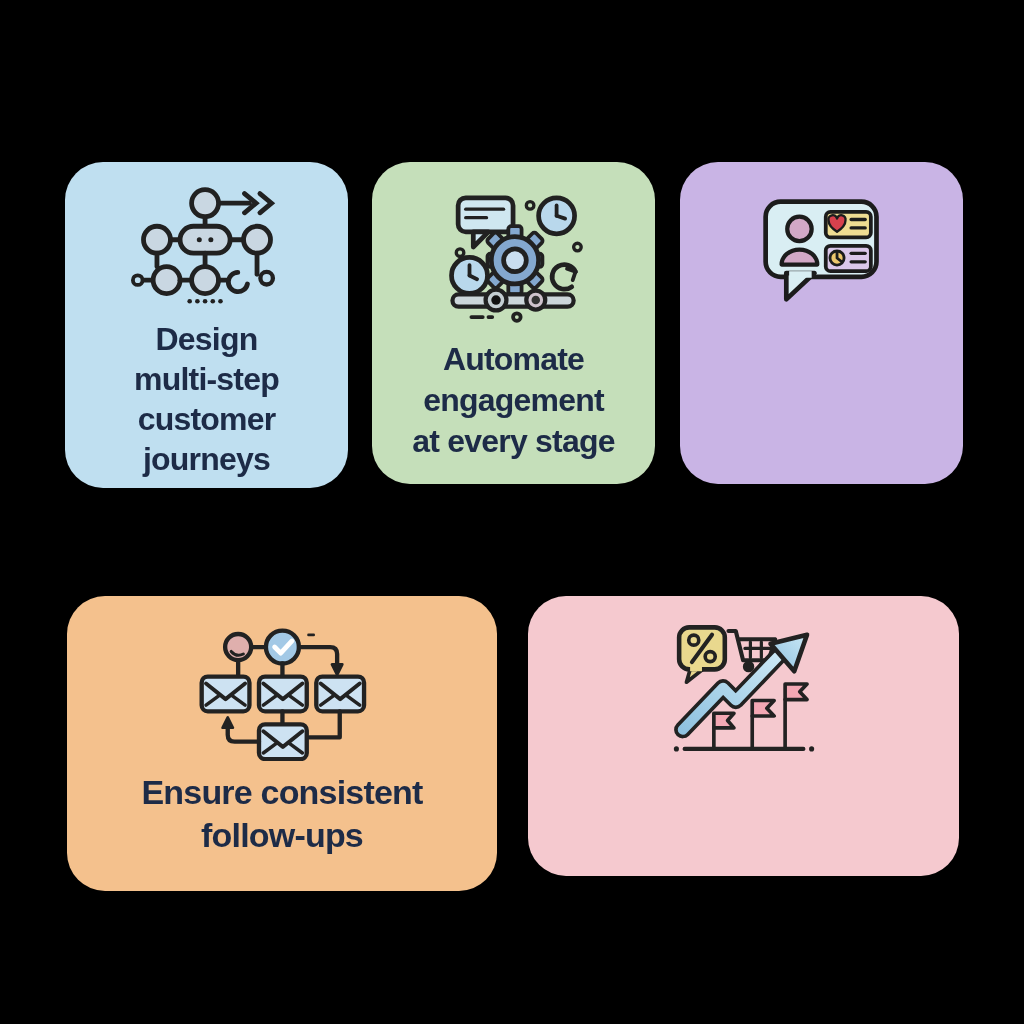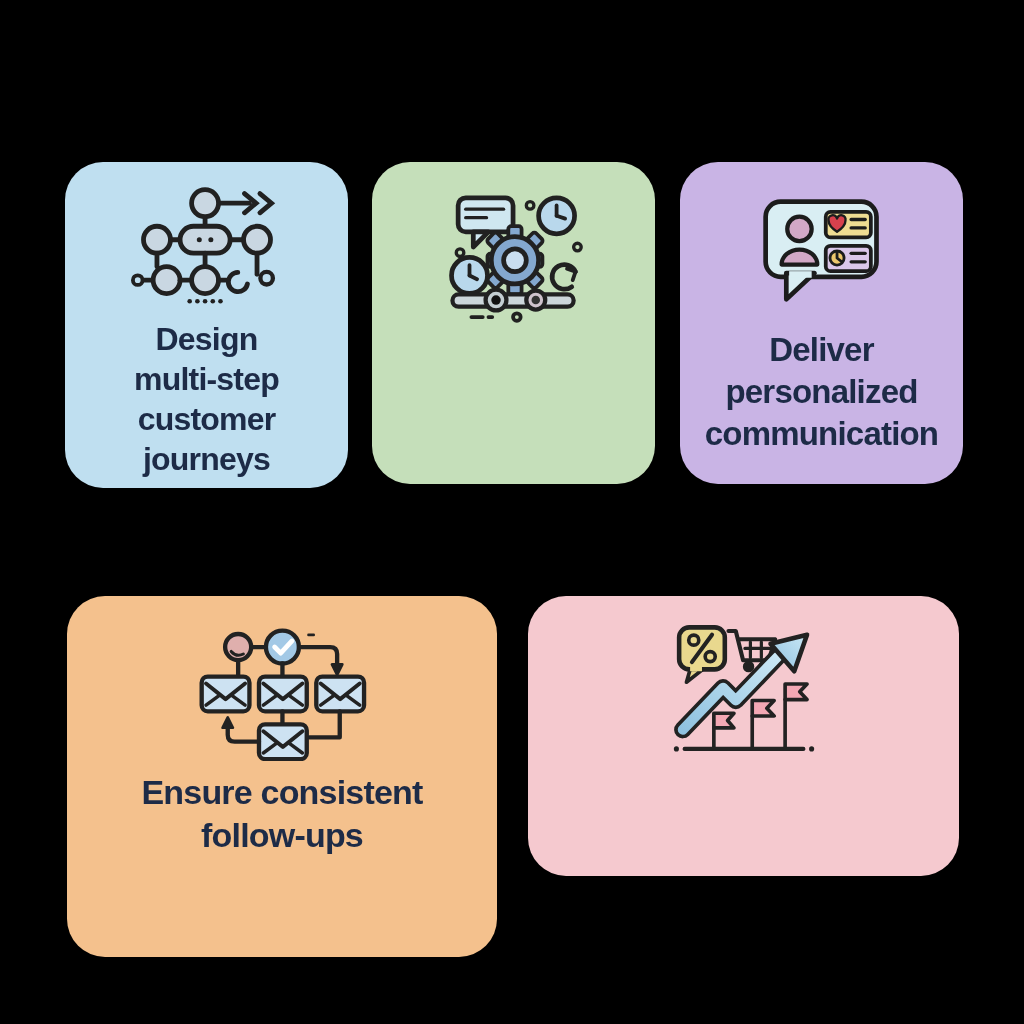--- a/index.html
+++ b/index.html
@@ -12,21 +12,21 @@
   }
   .card-label{
     font-weight:700;text-align:center;white-space:pre-line;color:#1d2b47;
     letter-spacing:-0.8px;
   }
   
   #card-journeys{left:65px;top:162px;width:283px;height:326px;}
   #card-automate{left:372px;top:162px;width:283px;height:322px;}
   #card-personalized{left:680px;top:162px;width:283px;height:322px;}
   
-  #card-followups{left:67px;top:596px;width:430px;height:361px;}
+  #card-followups{left:67px;top:596px;width:430px;height:295px;}
   #card-conversion{left:528px;top:596px;width:431px;height:280px;}
 
   #card-journeys .icon-wrap{margin-top:20px;}
   #card-journeys .card-label{font-size:32px;line-height:40px;margin-top:6px;}
   #card-automate .icon-wrap{margin-top:28px;}
   #card-automate .card-label{font-size:32px;line-height:41px;margin-top:12px;}
   #card-personalized .icon-wrap{margin-top:34px;}
   #card-personalized .card-label{font-size:33px;line-height:42px;margin-top:20px;}
   #card-followups .icon-wrap{margin-top:30px;}
   #card-followups .card-label{font-size:34px;line-height:43px;margin-top:6px;}
@@ -115,20 +115,23 @@
         <rect x="10" y="110" width="128" height="13" rx="6.5" fill="#ccd6da" stroke-width="4.5"></rect>
         <circle cx="56" cy="116" r="11" fill="#c4ced2" stroke-width="4.5"></circle>
         <circle cx="56" cy="116" r="5" fill="#111111" stroke="none"></circle>
         <circle cx="98" cy="116" r="10" fill="#cfc3cd" stroke-width="4.5"></circle>
         <circle cx="98" cy="116" r="4.5" fill="#333333" stroke="none"></circle>
         <path d="M30 134 H42" stroke-width="4"></path>
         <path d="M48 134 H52" stroke-width="4"></path>
         <circle cx="78" cy="134" r="4" stroke-width="4"></circle>
       </svg>
     </span>
+    <div class="card-label" style="color: rgb(29, 43, 71);">Automate
+engagement
+at every stage</div>
   </div>
 
   <div class="card" id="card-personalized" style="background: rgb(201, 180, 229);">
     <span class="icon-wrap">
       <svg width="124" height="109" viewBox="0 0 132 116" fill="none" stroke="#1c1c1c" stroke-width="5" stroke-linecap="round" stroke-linejoin="round">
         <rect x="6" y="6" width="118" height="80" rx="16" fill="#d9eef3"></rect>
         <path d="M28 82 L28 110 L58 82 Z" fill="#d9eef3"></path>
         <rect x="31" y="80" width="24" height="7" fill="#d9eef3" stroke="none"></rect>
         <circle cx="42" cy="35" r="13" fill="#d2a8c6" stroke-width="4.5"></circle>
         <path d="M23 73 a19 16 0 0 1 38 0 z" fill="#d2a8c6" stroke-width="4.5"></path>
@@ -136,23 +139,20 @@
         <path d="M82 38 c-6 -4 -9 -8 -9 -12 a4.5 4.5 0 0 1 9 -2 a4.5 4.5 0 0 1 9 2 c0 4 -3 8 -9 12 z" fill="#d8414d" stroke-width="2.5"></path>
         <path d="M97 25 H112" stroke-width="3.5"></path>
         <path d="M97 34 H112" stroke-width="3.5"></path>
         <rect x="70" y="53" width="48" height="27" rx="5" fill="#dbc7ea" stroke-width="4"></rect>
         <circle cx="82" cy="66" r="7.5" fill="#ecc76d" stroke-width="3"></circle>
         <path d="M82 66 L82 59 M82 66 L87 70" stroke-width="3"></path>
         <path d="M97 61 H112" stroke-width="3.5"></path>
         <path d="M97 70 H112" stroke-width="3.5"></path>
       </svg>
     </span>
-    <div class="card-label" style="color: rgb(29, 43, 71);">Deliver
-personalized
-communication</div>
   </div>
 
   <div class="card" id="card-followups" style="background: rgb(244, 193, 141);">
     <span class="icon-wrap">
       <svg width="178" height="135" viewBox="0 0 205 155" fill="none" stroke="#222222" stroke-width="5" stroke-linecap="round" stroke-linejoin="round">
         <circle cx="52" cy="24" r="15" fill="#dfafad"></circle>
         <path d="M44 29 q6 7 14 3" stroke-width="3.5"></path>
         <line x1="67" y1="24" x2="83" y2="24"></line>
         <circle cx="103" cy="24" r="19" fill="#a3c9e6"></circle>
         <path d="M94 24 l7 7 l13 -14" stroke="#ffffff" stroke-width="5.5"></path>

